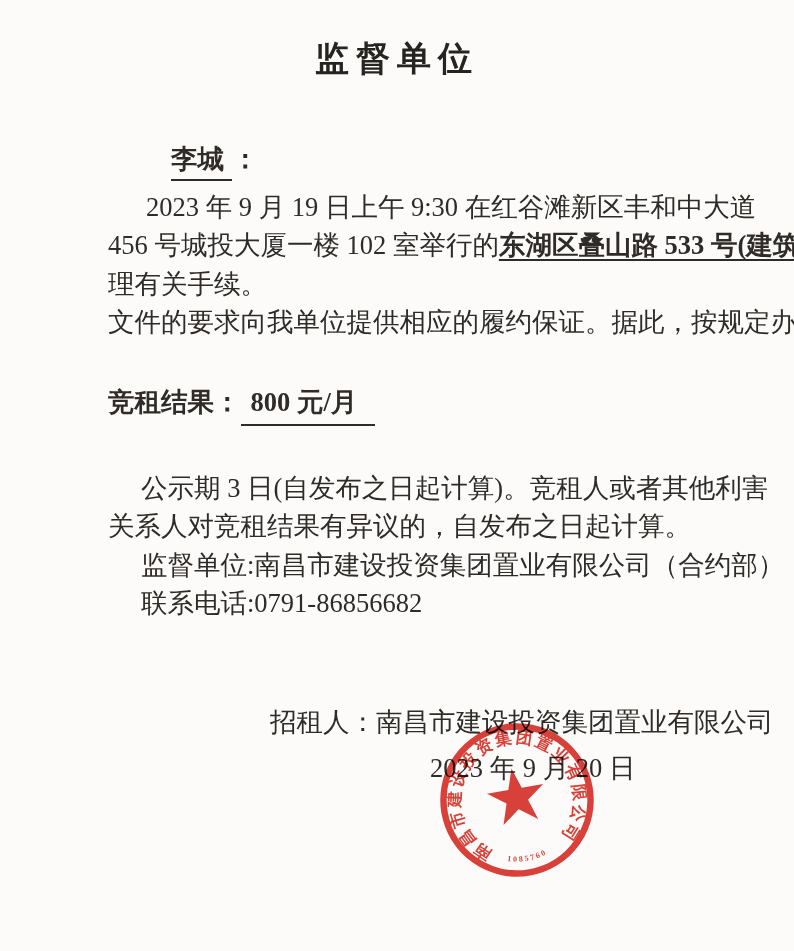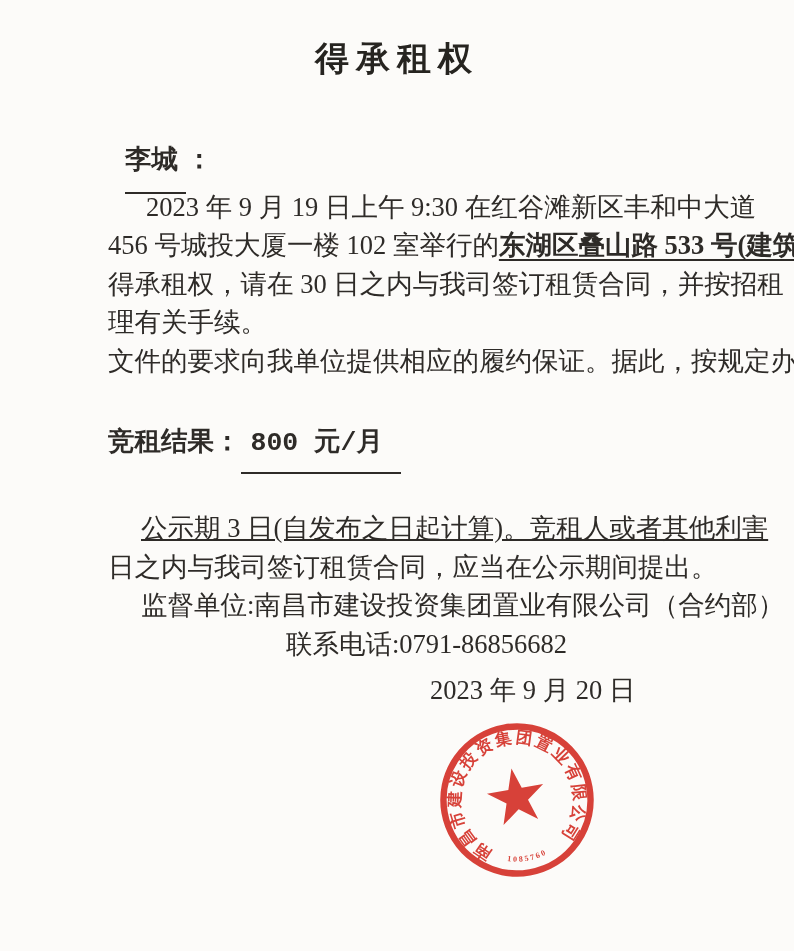--- a/index.html
+++ b/index.html
@@ -24,43 +24,43 @@
     margin:0 82px 0 108px;
     font-size:26.5px;
     line-height:38.6px;
   }
   .salutation{
     margin-left:17px;
     font-weight:700;
   }
   .salutation .name{
     border-bottom:2px solid #2e2b28;
-    padding:0 8px 18px 0;
+    padding:0 8px 5px 0;
+    margin-left:46px;
   }
   .body-block{margin-top:9px;}
   .line{white-space:nowrap;}
   .body-block .line:first-child{ text-indent:38px; }
-  .notice-block .line:first-child{ text-indent:33px;text-decoration:underline; }
+  .notice-block .line:first-child{ text-indent:33px; }
   .em{
     font-weight:700;
     text-decoration:underline;
     text-underline-offset:5px;
     text-decoration-thickness:1.8px;
   }
   .result-line{
     margin-top:41px;
     font-weight:700;
   }
   .result-value{
     border-bottom:2px solid #2e2b28;
-    padding:0 18px 14px 10px;
-    font-family:Liberation Mono, monospace;
+    padding:0 18px 7px 10px;
   }
   .notice-block{margin-top:47px;}
-  .contact-line{ text-indent:33px; white-space:nowrap;text-align:center; }
+  .contact-line{ text-indent:33px; white-space:nowrap; }
   .signature-line{
     margin-top:80px;
     margin-left:162px;
     white-space:nowrap;
   }
   .date-line{
     margin-left:322px;
     white-space:nowrap;
     margin-top:7px;
   }
@@ -77,48 +77,50 @@
   .seal text{
     font-family:"Liberation Serif","DejaVu Serif",serif;
     font-weight:700;
   }
 </style>
 </head>
 <body>
 
 <div class="page">
 
-  <h1 class="title">得承租权</h1>
+  <h1 class="title">监督单位</h1>
 
   <div class="content">
 
     <div class="salutation">
       <span class="name">李城</span><span>：</span>
     </div>
 
     <div class="body-block">
         <div class="line"><span>2023 年 9 月 19 日上午 9:30 在红谷滩新区丰和中大道</span></div>
         <div class="line"><span>456 号城投大厦一楼 102 室举行的</span><span class="em">东湖区叠山路 533 号(建筑</span></div>
-        <div class="line"><span>得承租权，请在 30 日之内与我司签订租赁合同，并按招租</span></div>
         <div class="line"><span>理有关手续。</span></div>
         <div class="line"><span>文件的要求向我单位提供相应的履约保证。据此，按规定办</span></div>
       </div>
 
     <div class="result-line">
       <span>竞租结果：</span><span class="result-value">800 元/月</span>
     </div>
 
     <div class="notice-block">
         <div class="line"><span>公示期 3 日(自发布之日起计算)。竞租人或者其他利害</span></div>
-        <div class="line"><span>日之内与我司签订租赁合同，应当在公示期间提出。</span></div>
+        <div class="line"><span>关系人对竞租结果有异议的，自发布之日起计算。</span></div>
       </div>
 
     <div class="contact-line">监督单位:南昌市建设投资集团置业有限公司（合约部）</div>
     <div class="contact-line">联系电话:0791-86856682</div>
 
+    <div class="signature-line">
+      <span>招租人：</span><span>南昌市建设投资集团置业有限公司</span>
+    </div>
 
     <div class="date-line">2023 年 9 月 20 日</div>
 
   </div>
 
   <svg class="seal" viewBox="0 0 180 180" aria-hidden="true">
     <circle cx="90" cy="90" r="73.5" fill="none" stroke="#d5281e" stroke-width="6.5"></circle>
     <polygon fill="#d5281e" points="90,58 96.8,78.7 118.5,78.7 100.9,91.6 107.6,112.3 90,99.5 72.4,112.3 79.1,91.6 61.5,78.7 83.2,78.7"></polygon>
     <defs>
       <path id="sealNameArc" d="M 57.3,136.7 A 57,57 0 1 1 122.7,136.7" fill="none"></path>

